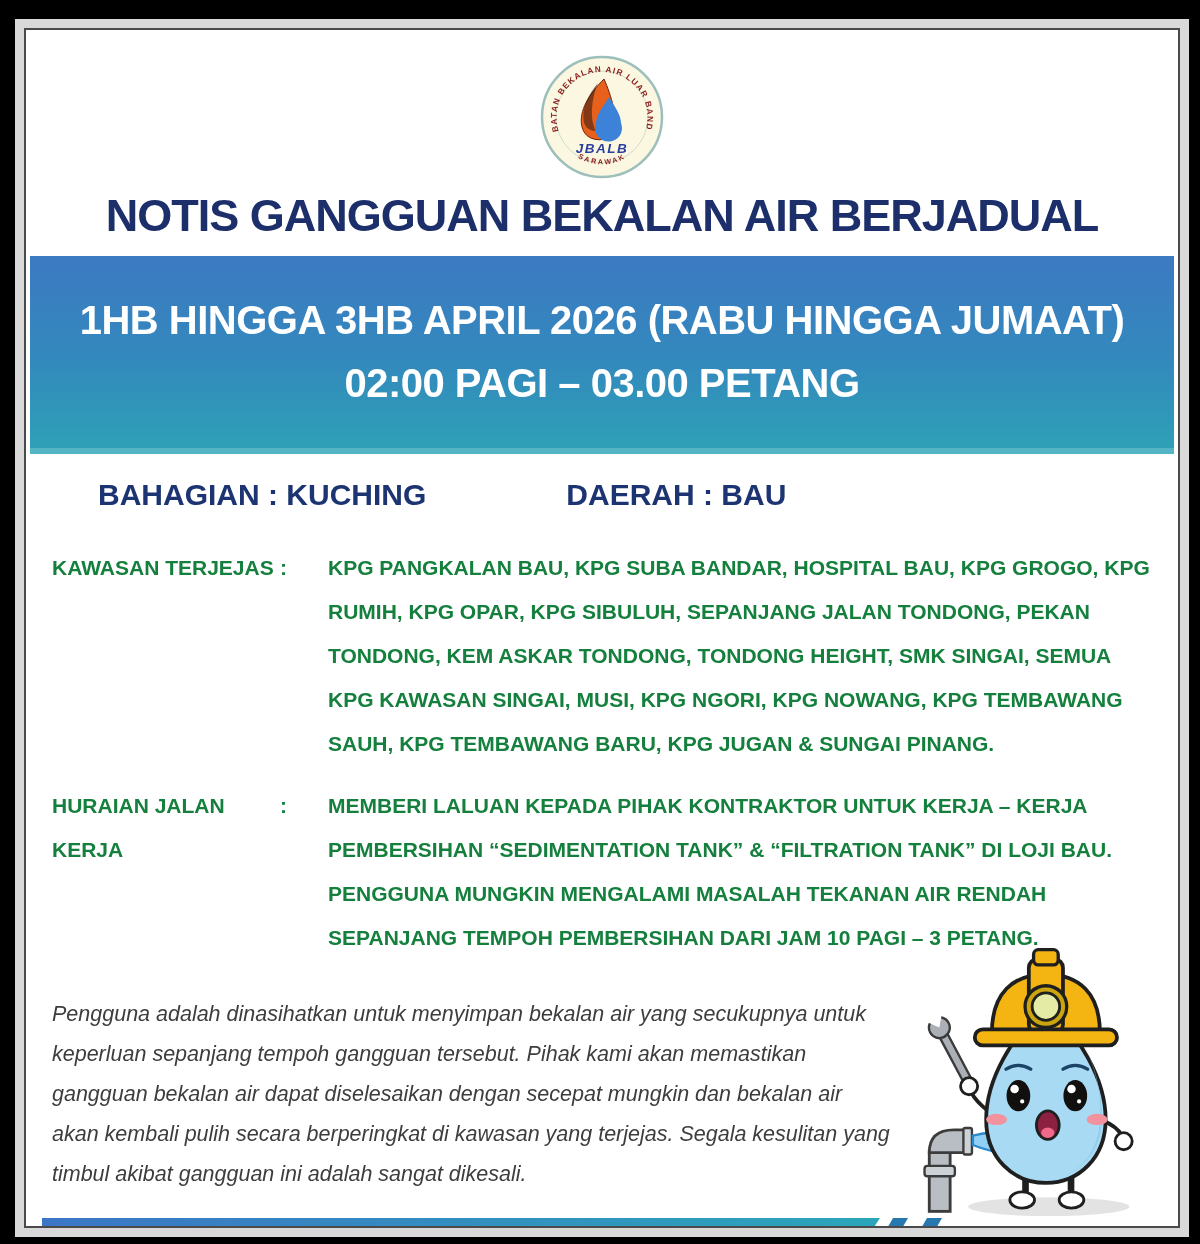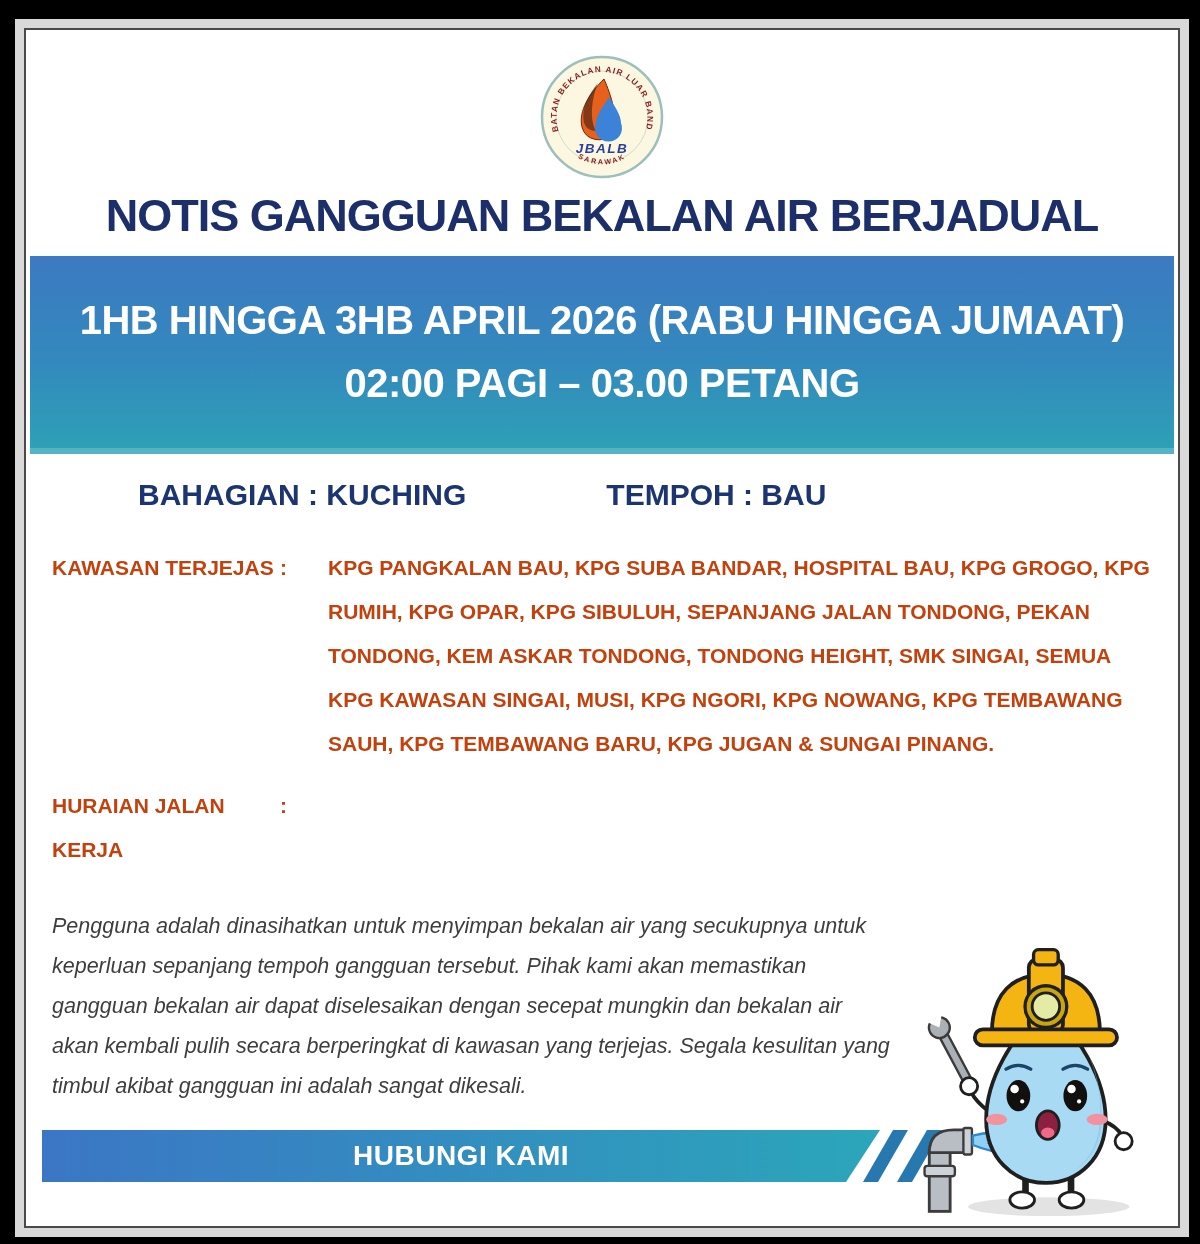--- a/index.html
+++ b/index.html
@@ -19,28 +19,28 @@
   
   .banner{margin:14px 4px 15px 4px;height:192px;
           background:linear-gradient(180deg,#3c7ac2 0%,#3389bd 55%,#2ea0b6 100%);
           border-bottom:6px solid #55b4c4;
           display:flex;flex-direction:column;justify-content:center;align-items:center;}
   .banner-line{color:#fff;font-weight:bold;font-size:40px;letter-spacing:-0.5px;text-align:center;}
   .banner-line + .banner-line{margin-top:18px;}
 
   
   .location-row{margin-top:24px;display:flex;color:#1c3472;font-weight:bold;font-size:30px;}
-  .loc-bahagian{margin-left:112px;}
+  .loc-bahagian{margin-left:72px;}
   .loc-daerah{margin-left:140px;}
 
   
   .section{display:grid;grid-template-columns:26px 228px 48px 1fr 22px;}
   .section.kawasan{margin-top:34px;}
   .section.huraian{margin-top:18px;}
-  .sec-label,.sec-colon,.sec-text{color:#c2410c;font-weight:bold;font-size:21px;line-height:44px;}
+  .sec-label,.sec-colon,.sec-text{color:#15803d;font-weight:bold;font-size:21px;line-height:44px;}
   .sec-label{grid-column:2;}
   .sec-colon{grid-column:3;}
   .sec-text{grid-column:4;}
 
   
   .advisory{margin:34px 0 0 26px;width:840px;font-style:italic;font-size:21.5px;
             line-height:40px;color:#3d3d3d;}
 
   
   .contact-bar{position:relative;margin-top:24px;height:52px;}
@@ -86,32 +86,33 @@
 
     <div class="main-title">NOTIS GANGGUAN BEKALAN AIR BERJADUAL</div>
 
     <div class="banner">
       <div class="banner-line">1HB HINGGA 3HB APRIL 2026 (RABU HINGGA JUMAAT)</div>
       <div class="banner-line">02:00 PAGI – 03.00 PETANG</div>
     </div>
 
     <div class="location-row">
       <div class="loc-bahagian">BAHAGIAN : KUCHING</div>
-      <div class="loc-daerah">TEMPOH : BAU</div>
+      <div class="loc-daerah">DAERAH : BAU</div>
     </div>
 
     <div class="section kawasan">
       <div class="sec-label">KAWASAN TERJEJAS</div>
       <div class="sec-colon">:</div>
       <div class="sec-text">KPG PANGKALAN BAU, KPG SUBA BANDAR, HOSPITAL BAU, KPG GROGO, KPG RUMIH, KPG OPAR, KPG SIBULUH, SEPANJANG JALAN TONDONG, PEKAN TONDONG, KEM ASKAR TONDONG, TONDONG HEIGHT, SMK SINGAI, SEMUA KPG KAWASAN SINGAI, MUSI, KPG NGORI, KPG NOWANG, KPG TEMBAWANG SAUH, KPG TEMBAWANG BARU, KPG JUGAN &amp; SUNGAI PINANG.</div>
     </div>
 
     <div class="section huraian">
       <div class="sec-label">HURAIAN JALAN KERJA</div>
       <div class="sec-colon">:</div>
+      <div class="sec-text">MEMBERI LALUAN KEPADA PIHAK KONTRAKTOR UNTUK KERJA – KERJA PEMBERSIHAN “SEDIMENTATION TANK” &amp; “FILTRATION TANK” DI LOJI BAU. PENGGUNA MUNGKIN MENGALAMI MASALAH TEKANAN AIR RENDAH SEPANJANG TEMPOH PEMBERSIHAN DARI JAM 10 PAGI – 3 PETANG.</div>
     </div>
 
     <div class="advisory">Pengguna adalah dinasihatkan untuk menyimpan bekalan air yang secukupnya untuk keperluan sepanjang tempoh gangguan tersebut. Pihak kami akan memastikan gangguan bekalan air dapat diselesaikan dengan secepat mungkin dan bekalan air akan kembali pulih secara berperingkat di kawasan yang terjejas. Segala kesulitan yang timbul akibat gangguan ini adalah sangat dikesali.</div>
 
     <div class="contact-bar">
       <div class="bar-main">
         <span class="bar-title">HUBUNGI KAMI</span>
       </div>
       <div class="bar-stripe stripe-1"></div>
       <div class="bar-stripe stripe-2"></div>

